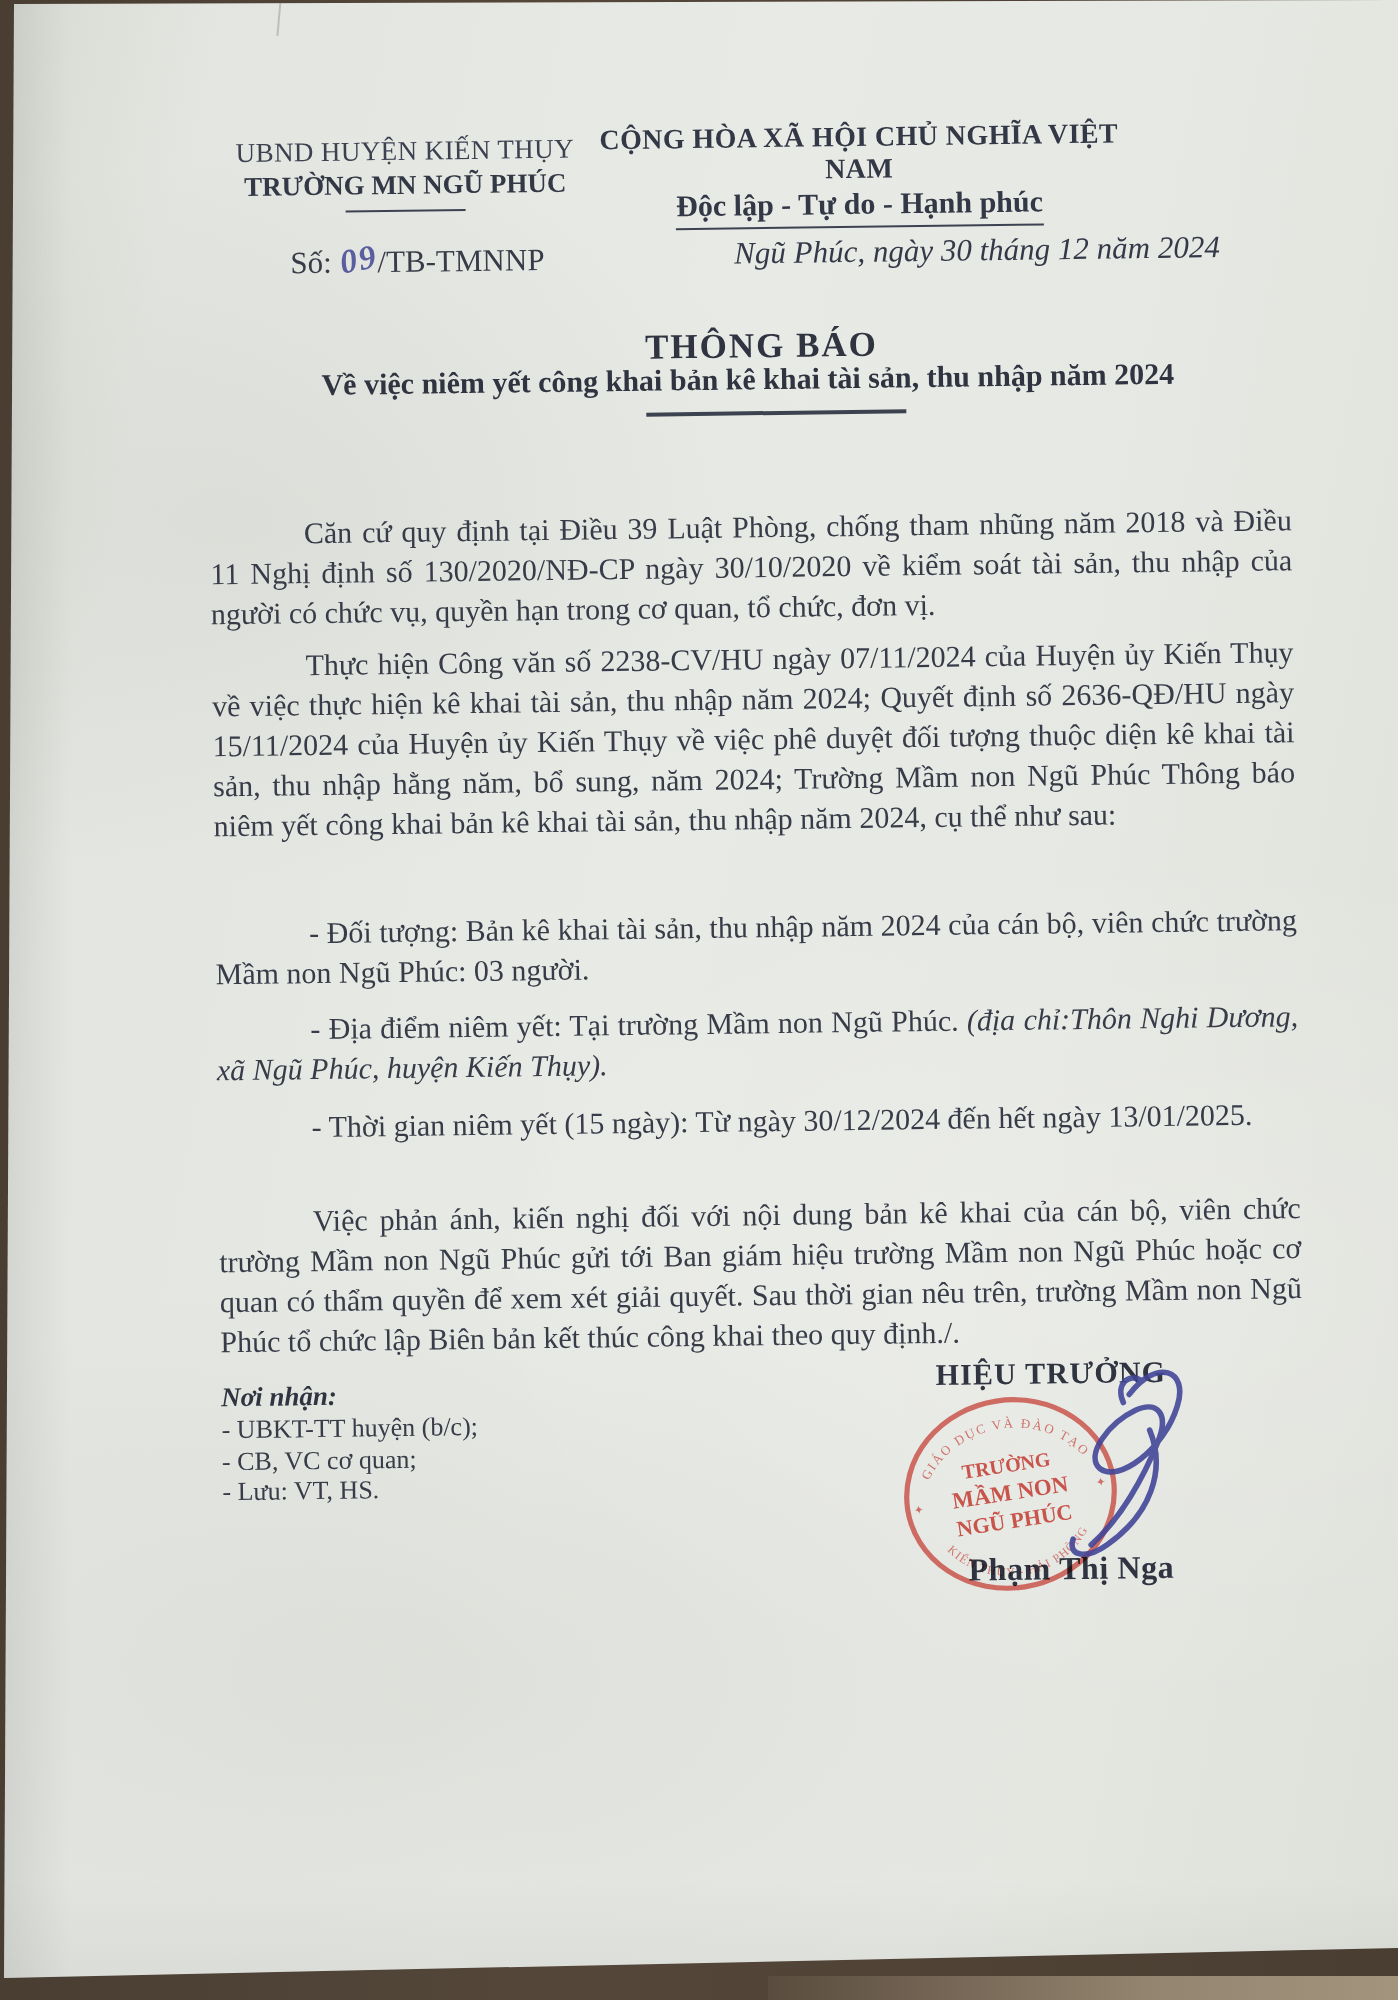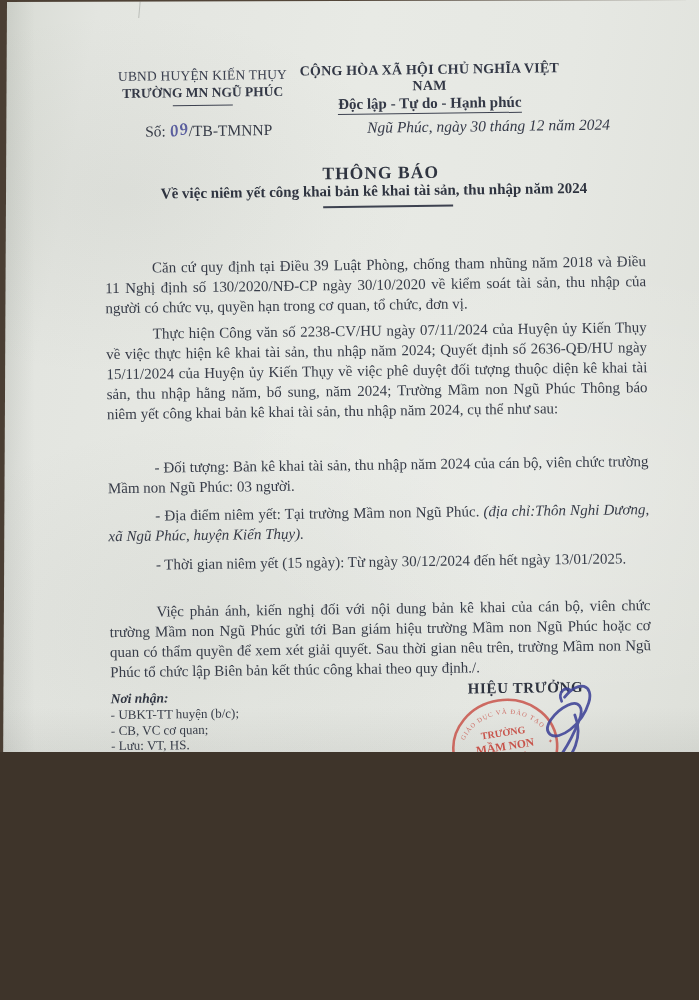--- a/index.html
+++ b/index.html
@@ -1,16 +1,16 @@
 <!DOCTYPE html>
 <html><head>
 <meta charset="utf-8">
 <style>
   html,body{margin:0;padding:0;background:#3e342a;}
-  .scene{position:relative;width:699px;height:752px;overflow:hidden;
+  .scene{position:relative;width:699px;height:1000px;overflow:hidden;
          font-family:"Liberation Serif","DejaVu Serif",serif;}
   .desk{position:absolute;inset:0;background:linear-gradient(90deg,#4a3e33,#54473a 40%,#4a3d31);}
   .desk-light{position:absolute;right:0;bottom:0;width:45%;height:12px;
 breakdown:none;background:linear-gradient(90deg,#5a4c3e,#93846f 60%,#a3947e);}
   .paper{position:absolute;inset:0;
          background:linear-gradient(100deg,#d7dad3 0%,#e3e5e0 12%,#e8eae5 45%,#e6e8e3 70%,#dee0da 100%);
          clip-path:polygon(7px 2px,699px 0px,699px 974px,2px 989px);}
   .texture{position:absolute;inset:0;pointer-events:none;
      background:
        radial-gradient(420px 260px at 18% 26%,rgba(110,115,105,0.07),transparent 70%),

